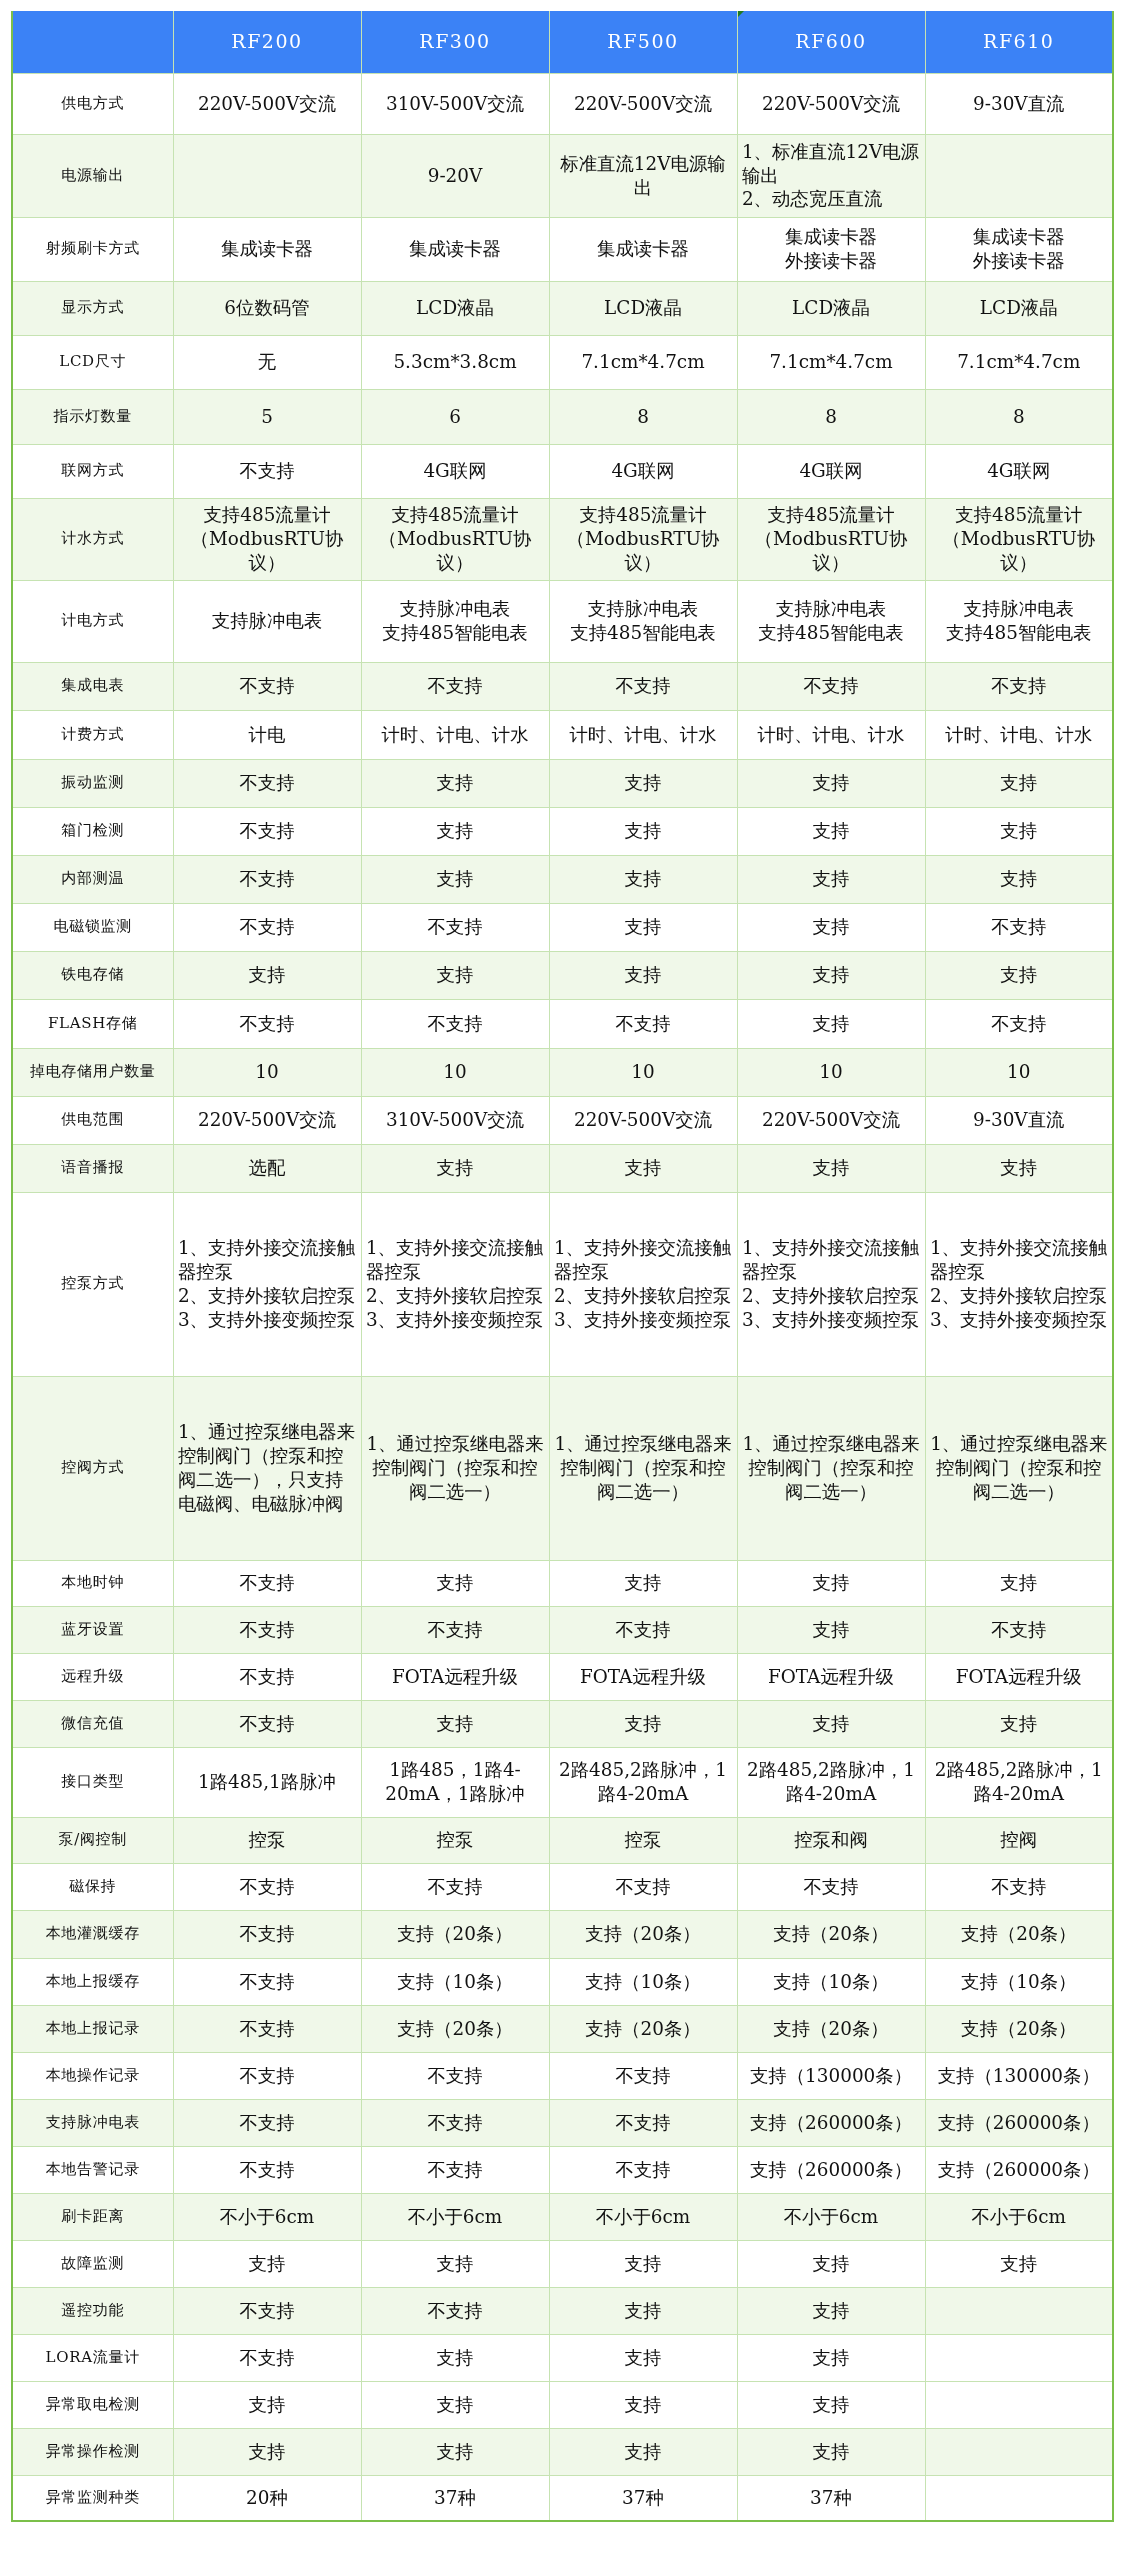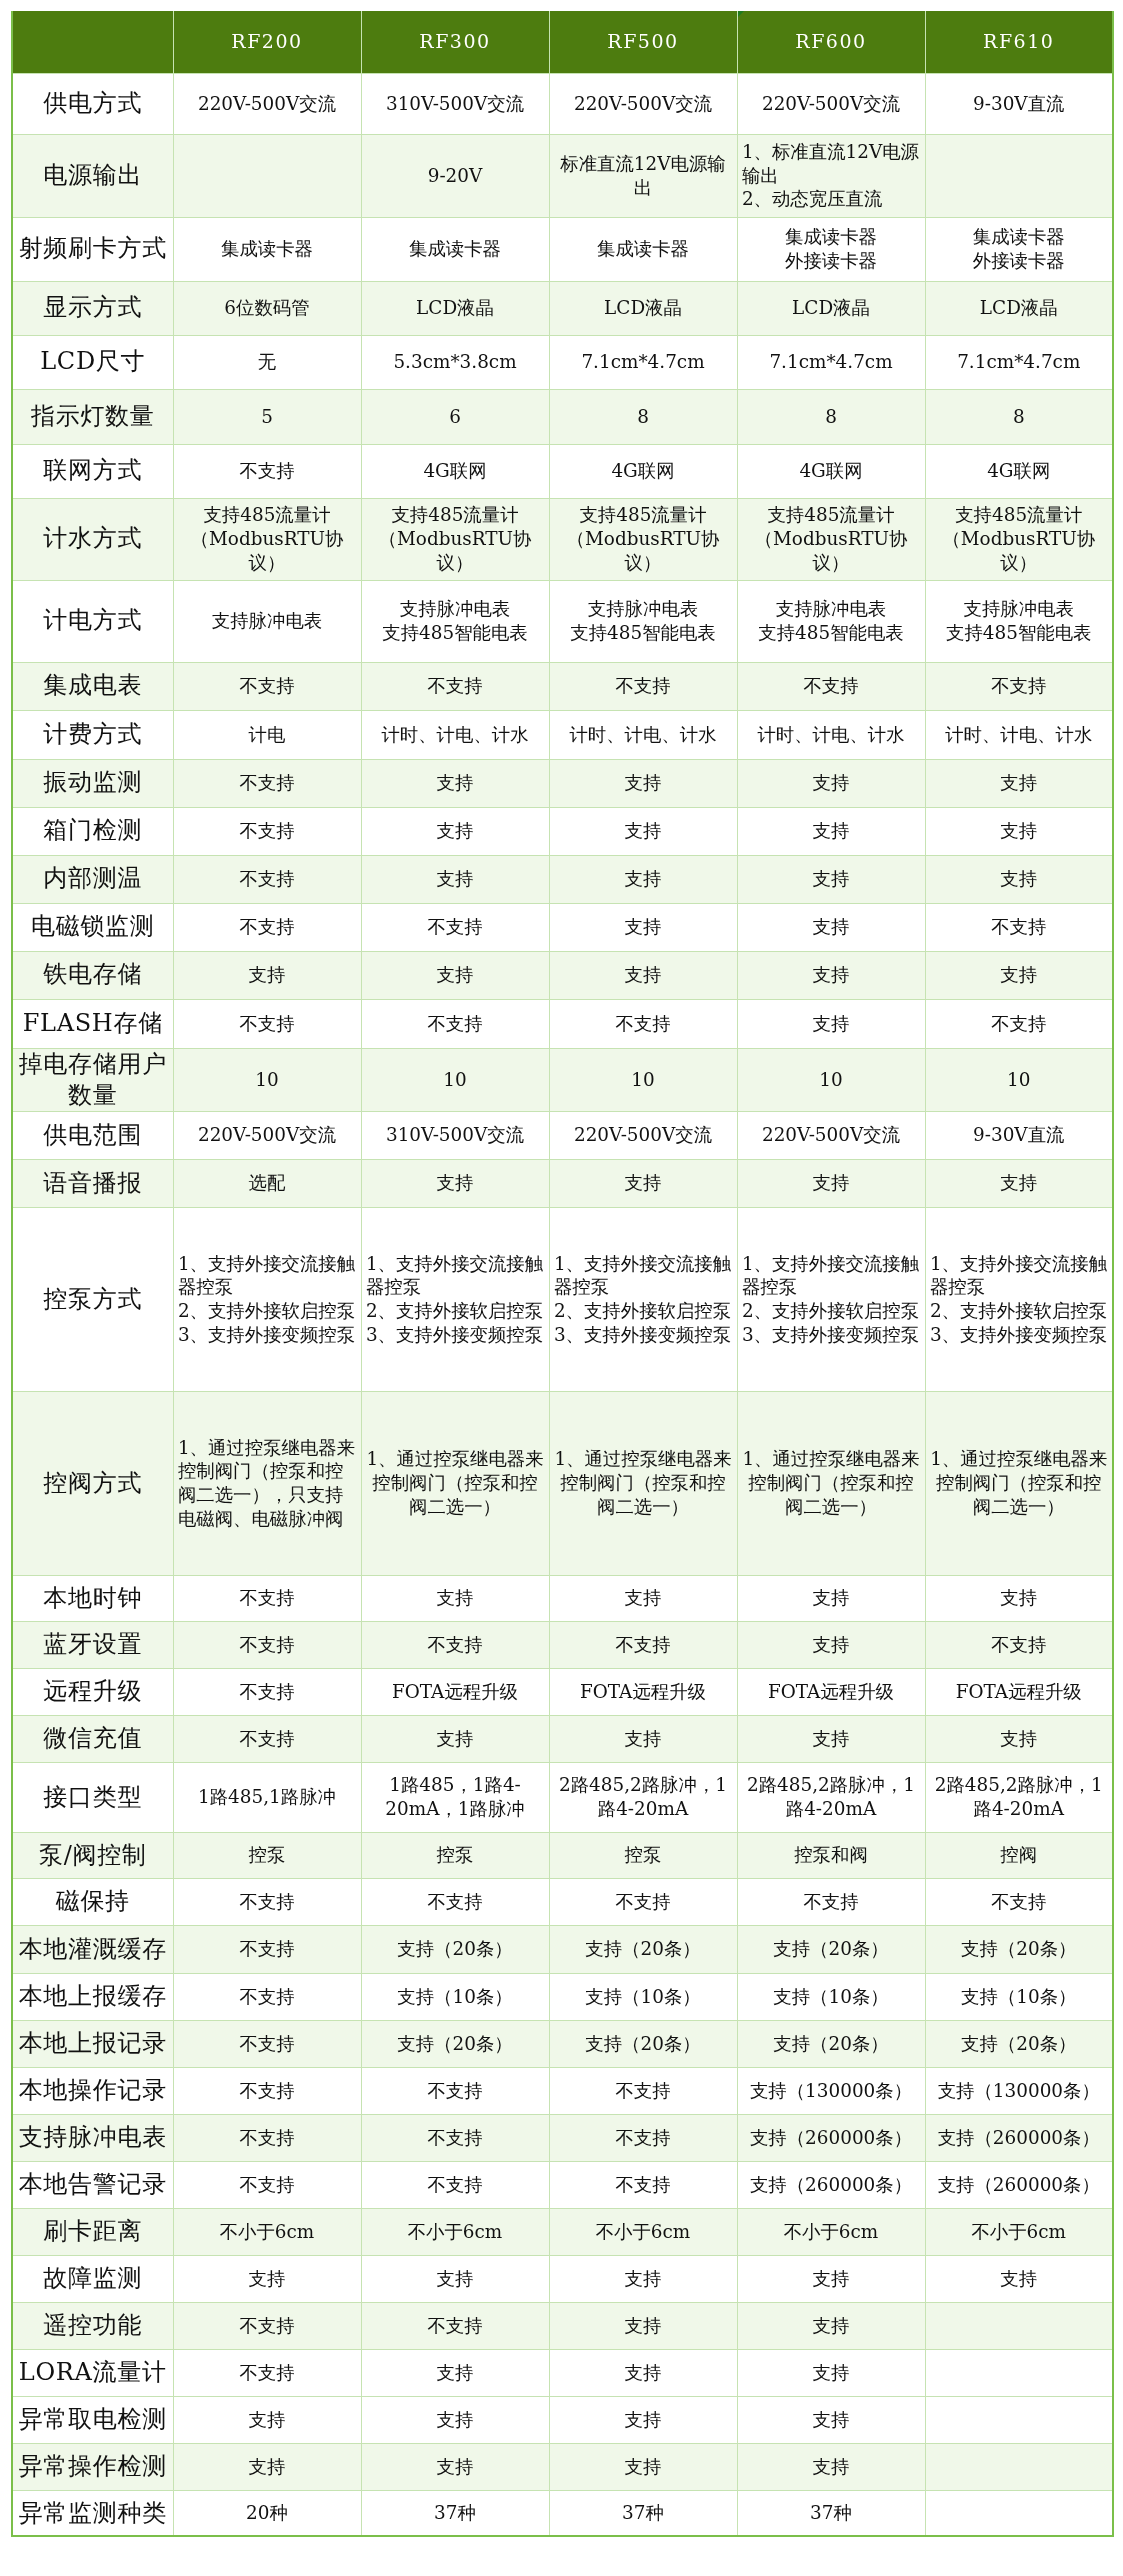--- a/index.html
+++ b/index.html
@@ -16,30 +16,30 @@
   #spec-table col.cx { width: 188px; }
   #spec-table th, #spec-table td {
     border: 1.5px solid #c6e3b2;
     padding: 0 2.9px;
     text-align: center; vertical-align: middle;
     overflow: hidden;
     line-height: 1.3;
     letter-spacing: 0px;
   }
   #spec-table thead th {
-    background: #4d7c0f; color: #ffffff; font-weight: normal;
+    background: #3b82f6; color: #ffffff; font-weight: normal;
     font-size: 19px; letter-spacing: 1.5px;
     border-color: #c6e3b2; border-top: none;
     position: relative;
   }
   #spec-table tbody tr.odd td { background: #ffffff; }
   #spec-table tbody tr.even td { background: #f0f8e9; }
   #spec-table td.left { text-align: left; white-space: pre-line; padding-left: 4.4px; }
   #spec-table td.pre { white-space: pre-line; }
-  #spec-table td.label { font-size: 24px; letter-spacing: 0.7px; }
+  #spec-table td.label { font-size: 15px; letter-spacing: 0.7px; }
   .corner-marker {
     position: absolute; left: 0; top: 0; width: 0; height: 0;
     border-top: 6.6px solid #1f7a1f; border-right: 6.6px solid transparent;
   }
 </style>
 </head>
 <body>
 
 <table id="spec-table">
   <colgroup>

